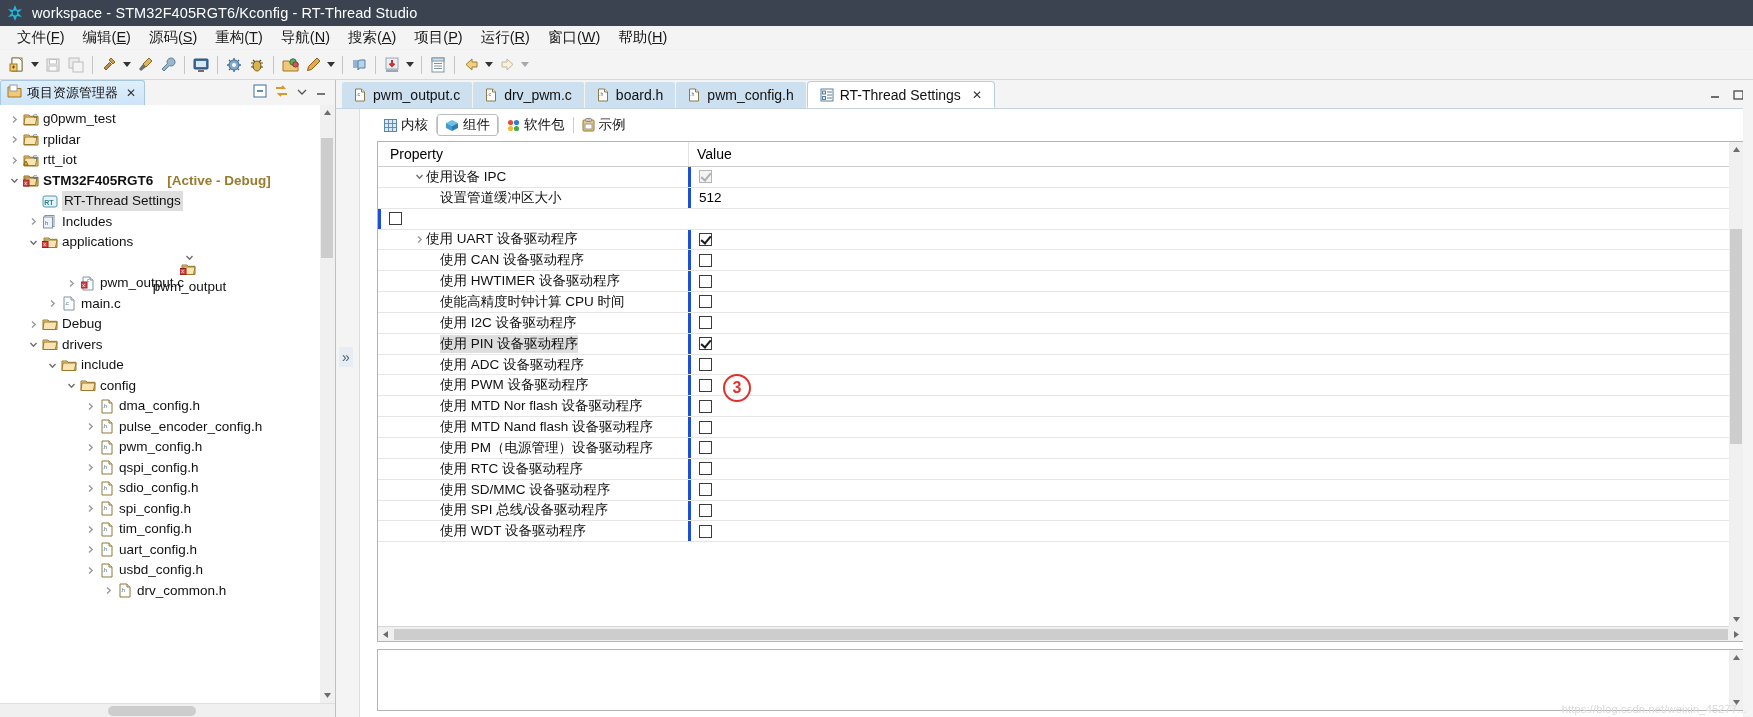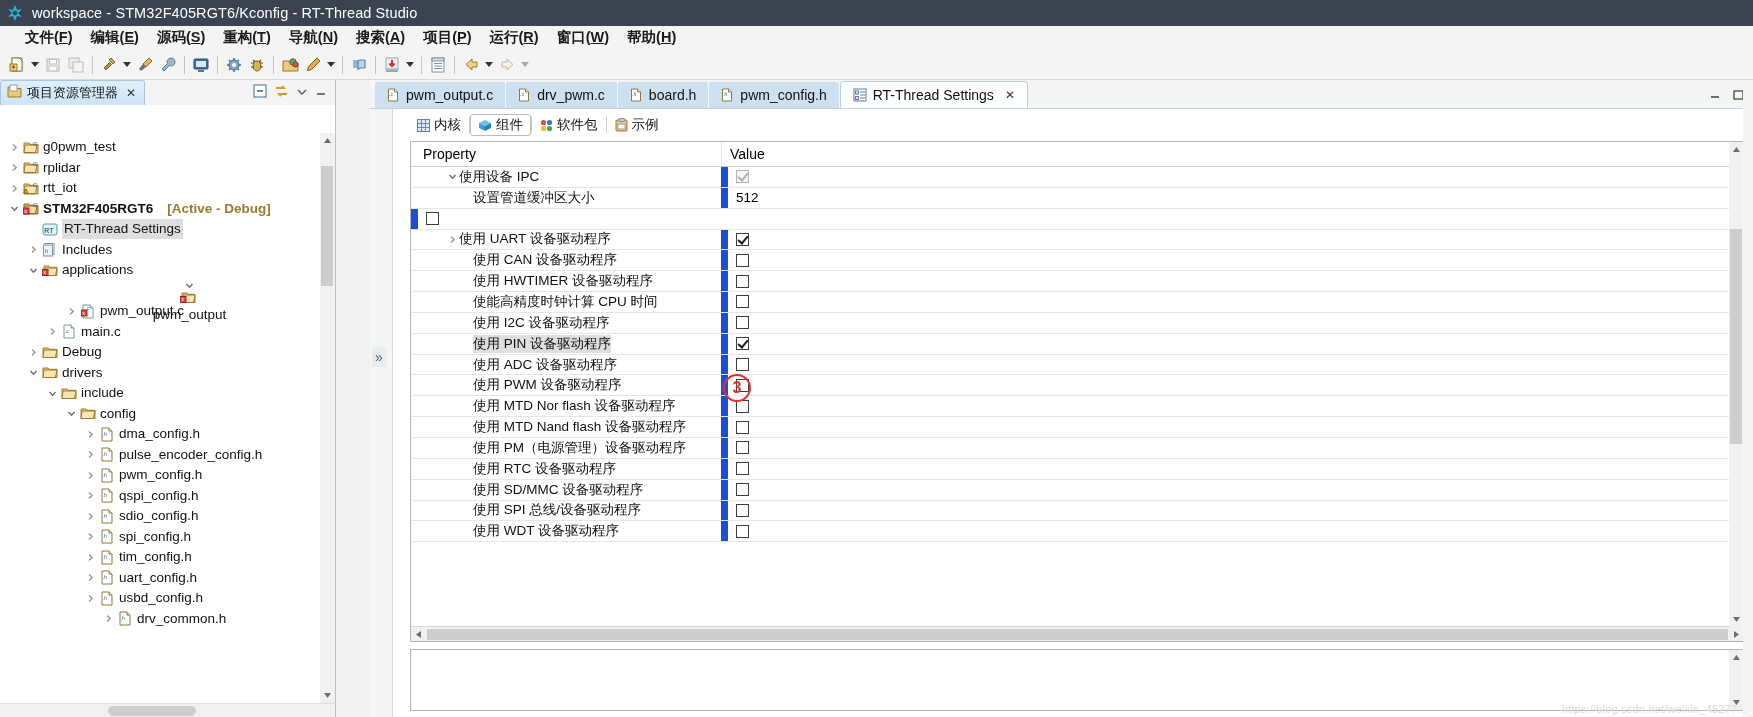--- a/index.html
+++ b/index.html
@@ -16,55 +16,54 @@
   .titlebar {
     height: 26px; background: #3b4250; color: #ffffff;
     display: flex; align-items: center; padding-left: 6px;
     font-size: 14.5px; letter-spacing: .1px;
   }
   .tb-logo { width:18px; height:18px; margin-right:8px; position:relative; flex:none;}
 
   
   .menubar {
     height: 24px; background:#f4f4f4; display:flex; align-items:center;
-    padding-left: 16px; font-size: 14.5px; color:#1a1a1a;
+    padding-left: 8px; font-size: 14.5px; color:#1a1a1a;
     border-bottom:1px solid #f0f0f0;
-    font-weight:bold;
   }
   .menu-item { padding: 2px 9px; white-space: nowrap; cursor: default; }
   .menu-item u { text-decoration: underline; }
 
   
   .toolbar {
     height: 30px; background:#f4f4f4; display:flex; align-items:center;
     padding-left:6px; gap:1px; border-bottom:1px solid #d8d8d8;
   }
   .tb-btn { width:22px; height:22px; display:flex; align-items:center; justify-content:center; }
   .tb-sep { width:1px; height:18px; background:#c6c6c6; margin:0 4px; }
   .tb-arrow { width:12px; height:20px; display:flex; align-items:center; justify-content:center;}
   .tb-arrow::after{ content:""; border-left:4px solid transparent; border-right:4px solid transparent;
      border-top:5px solid #333; display:block; }
   .tb-arrow.dim::after{ border-top-color:#a8a8a8; }
 
   
-  .main { position:absolute; left:0; top:80px; right:0; bottom:0; display:flex;gap:33px; }
+  .main { position:absolute; left:0; top:80px; right:0; bottom:0; display:flex; }
 
   
   .explorer { width:336px; flex:none; background:#ffffff; display:flex; flex-direction:column;
               border-right:1px solid #c0c0c0; position:relative; }
   .exp-tabrow { height:25px; background:#f4f4f4; display:flex; align-items:flex-end;
                 position:relative; }
   .exp-tab {
     display:flex; align-items:center; gap:5px; height:25px; padding:0 8px 0 6px;
     background:linear-gradient(#dff0fb,#cde4f7); border:1px solid #a8c8e0; border-bottom:none;
     border-radius:3px 3px 0 0; font-size:13px; color:#111;
   }
   .exp-tab .close { color:#333; font-size:12px; margin-left:3px; }
   .exp-tools { margin-left:auto; display:flex; align-items:center; gap:7px; padding-right:8px; height:25px;}
-  .exp-body { flex:1; position:relative; overflow:hidden; background:#fff;margin-top:28px; }
+  .exp-body { flex:1; position:relative; overflow:hidden; background:#fff; }
   .tree { padding:4px 0 0 0; font-size:13.5px; color:#111; }
   .node { height:20.5px; display:flex; align-items:center; white-space:nowrap; }
   .node .tw { width:16px; flex:none; display:flex; align-items:center; justify-content:center; color:#8b8b8b; font-size:10px;}
   .node .ico { width:18px; flex:none; display:flex; align-items:center; justify-content:center; margin-right:3px;}
   .node .lbl { line-height:20px; }
   .node.sel .lbl { background:#dedede; padding:0 2px; }
   .node .tag { color:#9a7b2e; font-weight:bold; margin-left:14px; }
   .node.bold .lbl { font-weight:bold; }
 
   .vscroll { position:absolute; right:0; top:0; bottom:0; width:15px; background:#f0f0f0; }
@@ -100,21 +99,21 @@
   .prop-wrap { margin:4px 8px 0 41px; border:1px solid #b4b4b4; background:#fff; flex:1;
                display:flex; flex-direction:column; min-height:0; position:relative;}
   .prop-head { height:25px; display:flex; border-bottom:1px solid #cfcfcf; background:#fff; flex:none;}
   .ph-prop { width:310px; flex:none; display:flex; align-items:center; padding-left:12px; font-size:14px;}
   .ph-val { flex:1; display:flex; align-items:center; padding-left:8px; font-size:14px; border-left:1px solid #e3e3e3;}
   .prop-rows { flex:1; overflow:hidden; position:relative;}
   .prow { height:20.85px; display:flex; align-items:center; border-bottom:1px solid #e6e6e6;}
   .prow .pname { width:310px; flex:none; display:flex; align-items:center; font-size:13.5px; color:#111;
                  height:100%; white-space:nowrap;}
   .prow .pval { flex:1; height:100%; display:flex; align-items:center; padding-left:8px;
-                border-left:7px solid #1d4ed8; font-size:13.5px;}
+                border-left:3px solid #1d4ed8; font-size:13.5px;}
   .prow .twist { width:14px; flex:none; display:flex; align-items:center; justify-content:center;
                  color:#8b8b8b; font-size:10px;}
   .prow .nmtext { }
   .prow .nmtext.hl { background:#dedede; }
   .cbx { width:13px; height:13px; border:1px solid #3c3c3c; background:#fff; display:inline-block;
          position:relative;}
   .cbx.checked::after { content:""; position:absolute; left:3px; top:0px; width:4px; height:8px;
          border:solid #1a1a1a; border-width:0 2px 2px 0; transform:rotate(40deg);}
   .cbx.dis { border-color:#b5b5b5; background:#f4f4f4;}
   .cbx.dis.checked::after { border-color:#b0b0b0;}

